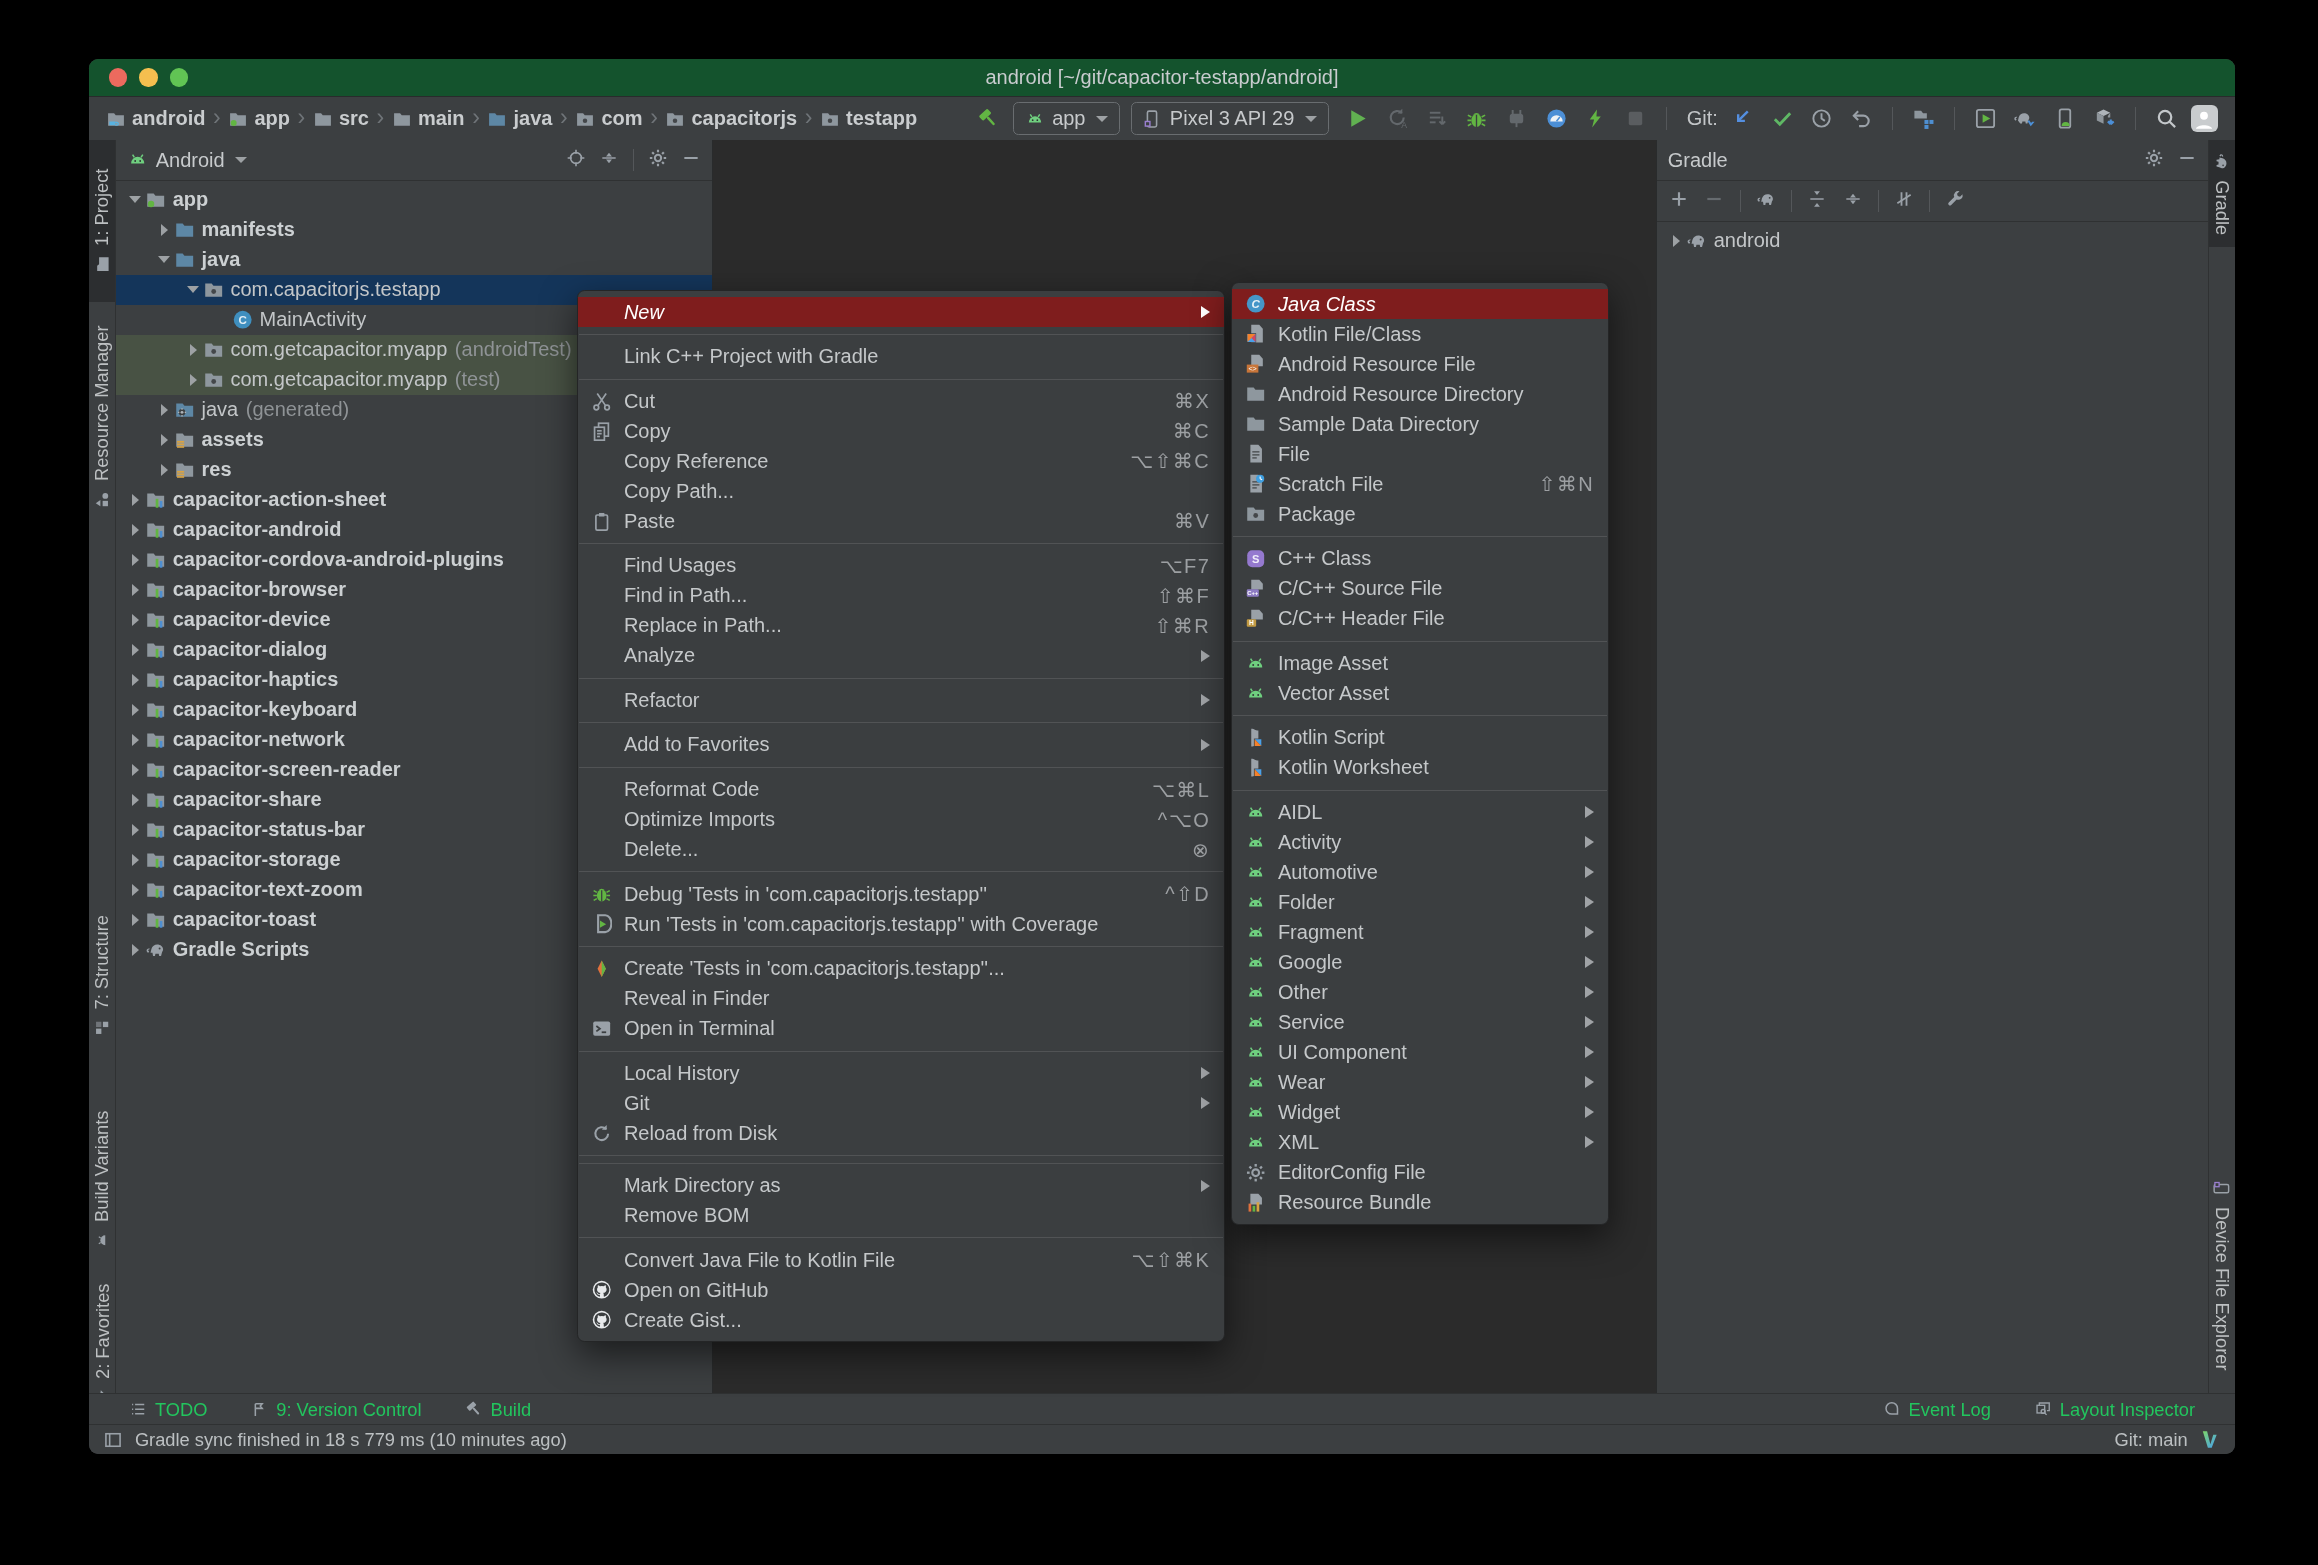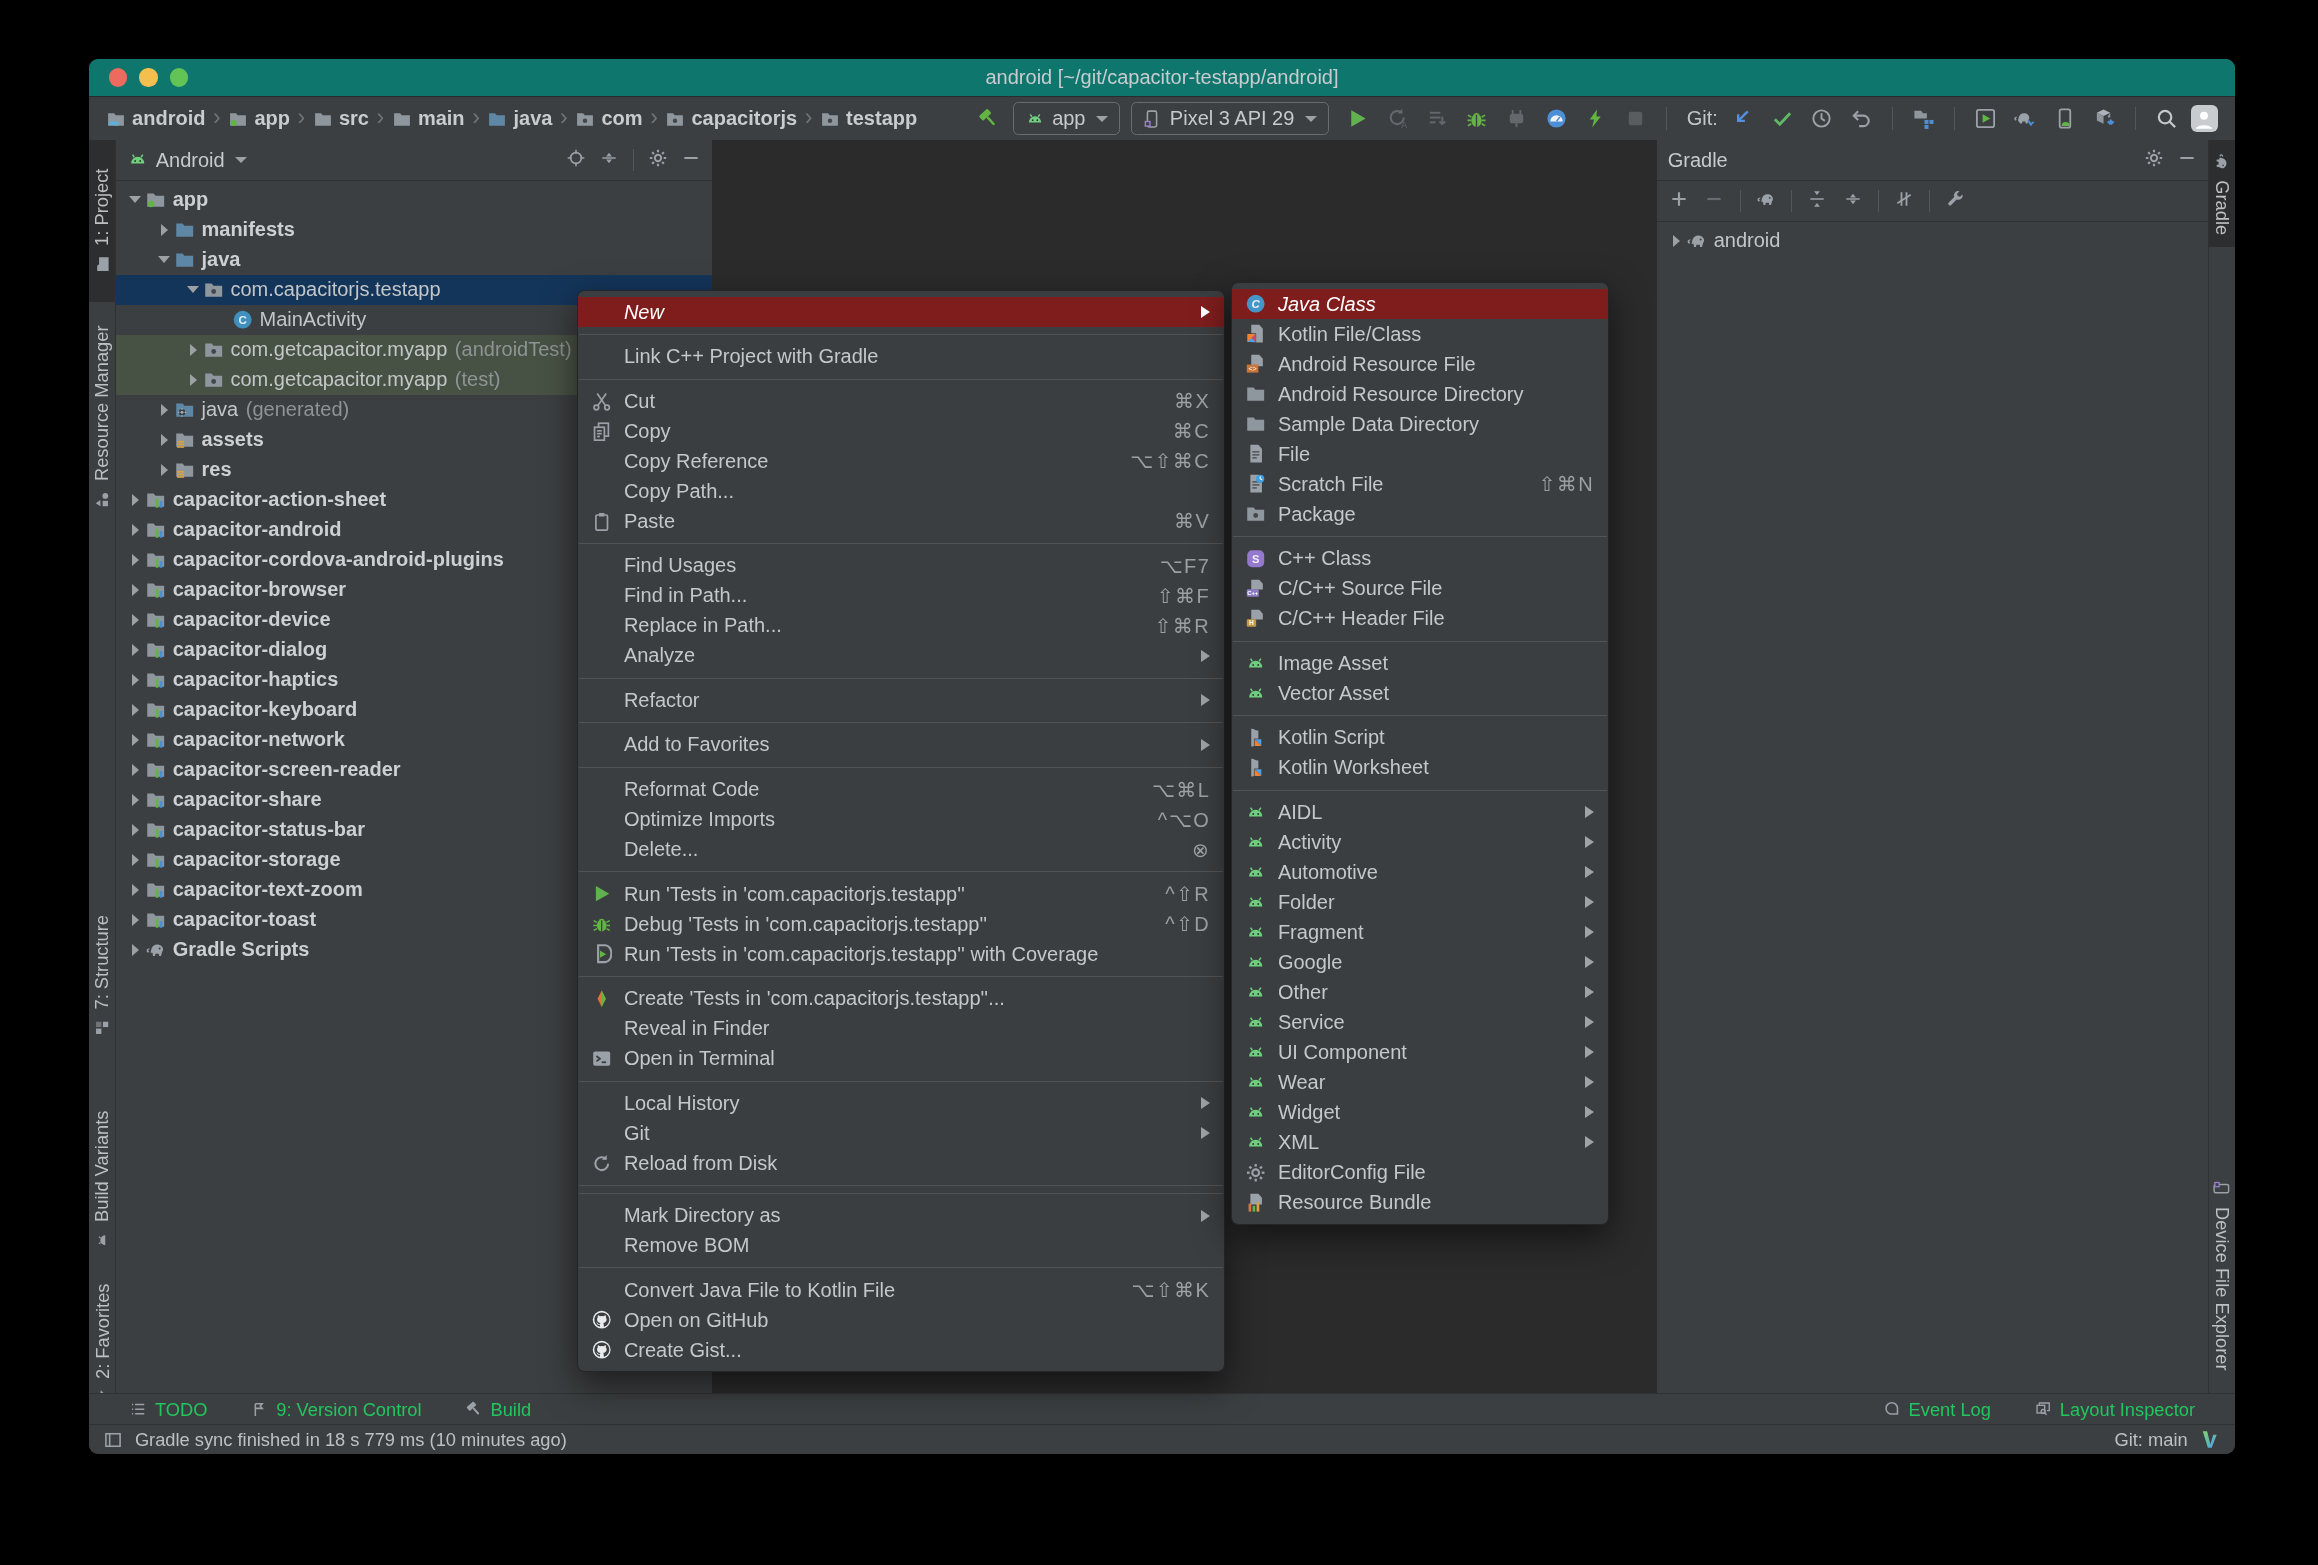--- a/index.html
+++ b/index.html
@@ -1,20 +1,20 @@
 <!DOCTYPE html>
 <html style="font-size:12.2px"><head>
 <meta charset="utf-8">
 <style>
   html,body{margin:0;padding:0;background:#000;width:2319px;height:1566px;overflow:hidden;
     font-family:"Liberation Sans","DejaVu Sans",sans-serif;-webkit-font-smoothing:antialiased;}
   .window{position:absolute;left:89px;top:59px;width:2146px;height:1395px;background:#3c3f41;
     border-radius:9.2px;overflow:hidden;color:#c7cacc;font-size:20px;box-shadow:0 23px 61px rgba(0,0,0,.8);}
   
-  .titlebar{height:37px;background:#0f766e;border-bottom:0.8px solid #292b2c;position:relative;
+  .titlebar{height:37px;background:#14532d;border-bottom:0.8px solid #292b2c;position:relative;
     display:flex;align-items:center;justify-content:center;}
   .lights{position:absolute;left:20px;top:0;height:100%;display:flex;align-items:center;gap:12.2px;}
   .light{width:18.3px;height:18.3px;border-radius:50%;}
   .light.red{background:#ec6a5e}.light.yellow{background:#f5bf4f}.light.green{background:#61c454}
   .win-title{color:#c9cccf;font-size:20px;}
   
   .toolbar{height:43px;background:#3c3f41;border-bottom:0.8px solid #292b2c;display:flex;align-items:center;
     padding:0 17px;gap:10.7px;white-space:nowrap;}
   .crumbs{display:flex;align-items:center;gap:1.5px;}
   .crumb{display:flex;align-items:center;gap:6.1px;font-weight:700;color:#c9ccce;}
@@ -1165,31 +1165,20 @@
       <div class="menu-item">
         <span class="mi-icon"></span>
         <span class="mi-label">Delete...</span>
         <span class="mi-short">⊗</span>
       </div>
       <div class="menu-sep"></div>
       <div class="menu-item">
         <span class="mi-icon">
           <span class="icon ic28">
             <svg viewBox="0 0 24 24">
-              <path d="M5.5 3.5l15 8.5-15 8.5z" fill="#61b151"></path>
-            </svg>
-          </span>
-        </span>
-        <span class="mi-label">Run 'Tests in 'com.capacitorjs.testapp''</span>
-        <span class="mi-short">^⇧R</span>
-      </div>
-      <div class="menu-item">
-        <span class="mi-icon">
-          <span class="icon ic28">
-            <svg viewBox="0 0 24 24">
               <ellipse cx="12" cy="14" rx="5.4" ry="6.8" fill="#62b543"></ellipse>
               <line x1="12" y1="7.2" x2="12" y2="20.8" stroke="#3b3e40" stroke-width="1.4"></line>
               <g stroke="#62b543" stroke-width="1.7">
                 <line x1="6.6" y1="10.5" x2="3" y2="8.5"></line>
                 <line x1="6.6" y1="14" x2="2.6" y2="14"></line>
                 <line x1="6.6" y1="17.5" x2="3" y2="19.5"></line>
                 <line x1="17.4" y1="10.5" x2="21" y2="8.5"></line>
                 <line x1="17.4" y1="14" x2="21.4" y2="14"></line>
                 <line x1="17.4" y1="17.5" x2="21" y2="19.5"></line>
               </g>

